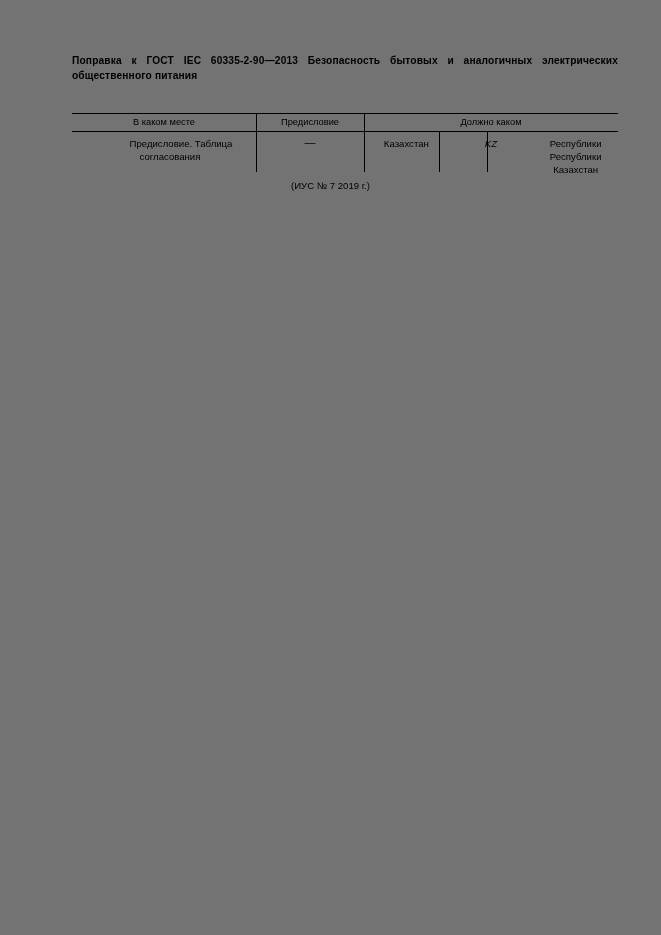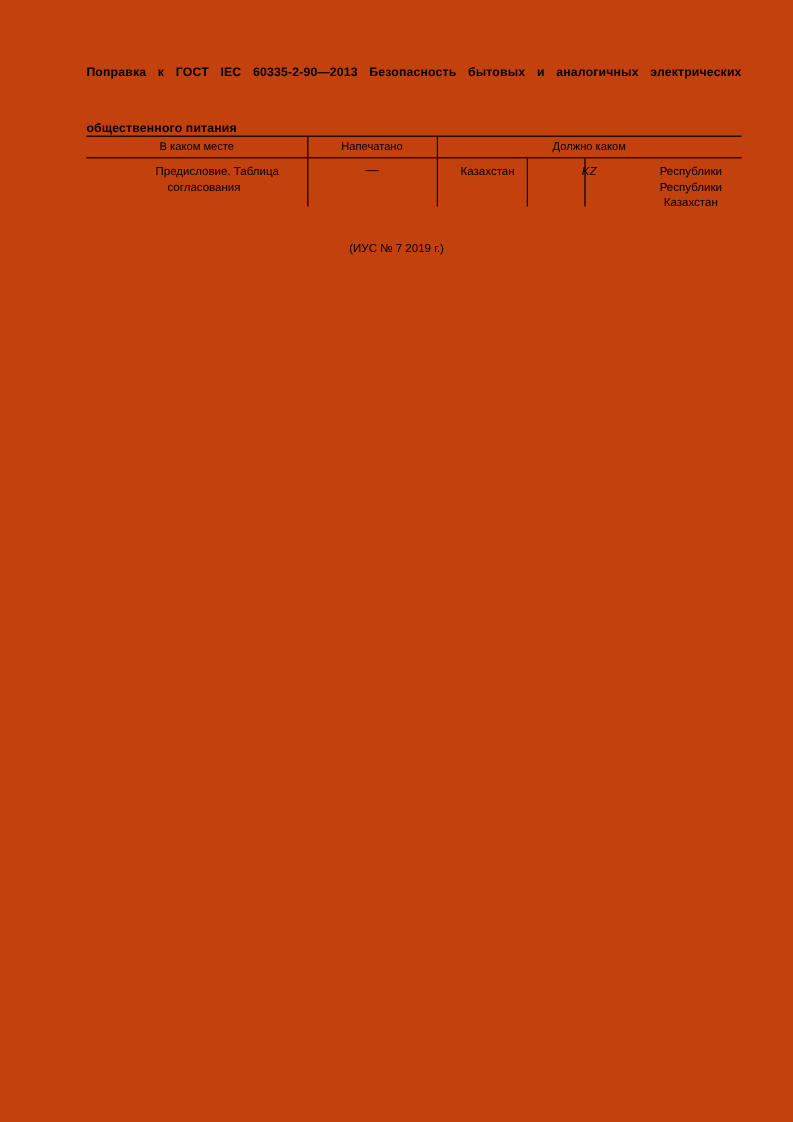--- a/index.html
+++ b/index.html
@@ -16,21 +16,21 @@
     overflow: hidden;
     position: relative;
   }
 
   .page {
     position: absolute;
     left: 0;
     top: 0;
     width: 661px;
     height: 935px;
-    background: #c2410c;
+    background: #737373;
   }
 
   
   .doc-title {
     position: absolute;
     left: 72px;
     top: 54px;
     width: 546px;
     font-size: 10.2px;
     font-weight: bold;
@@ -40,21 +40,20 @@
     letter-spacing: 0.15px;
   }
   .doc-title .ln {
     display: block;
     text-align: justify;
     text-align-last: justify;
     white-space: nowrap;
   }
   .doc-title .ln.last {
     text-align-last: left;
-    margin-top: 32px;
   }
 
   
   .amend-table {
     position: absolute;
     left: 72px;
     top: 113px;
     width: 546px;
     border-collapse: collapse;
     table-layout: fixed;
@@ -135,21 +134,20 @@
   }
 
   
   .doc-footer {
     position: absolute;
     left: 0;
     top: 180px;
     width: 661px;
     text-align: center;
     font-size: 9.6px;
-    margin-top: 22px;
   }
 </style>
 </head>
 <body>
 
 <div class="page">
 
   <div class="doc-title">
     <span class="ln">Поправка к ГОСТ IEC 60335-2-90—2013 Безопасность бытовых и аналогичных электрических</span>
     <span class="ln last">общественного питания</span>
@@ -160,21 +158,21 @@
 
   <div class="vline full" style="left:256px;"></div>
   <div class="vline full" style="left:364px;"></div>
   <div class="vline body" style="left:439px;"></div>
   <div class="vline body" style="left:487px;"></div>
 
   <table class="amend-table">
     <thead>
       <tr>
         <th class="hdr-cell" style="width:184px;">В каком месте</th>
-        <th class="hdr-cell" style="width:108px;">Напечатано</th>
+        <th class="hdr-cell" style="width:108px;">Предисловие</th>
         <th class="hdr-cell" colspan="3" style="width:254px;">Должно каком</th>
       </tr>
     </thead>
     <tbody>
       <tr>
         <td class="body-cell" style="width:184px;">
           <span class="cell-text c1-text">Предисловие. Таблица согласования</span>
         </td>
         <td class="body-cell" style="width:108px;">
           <span class="cell-text c2-text">—</span>

